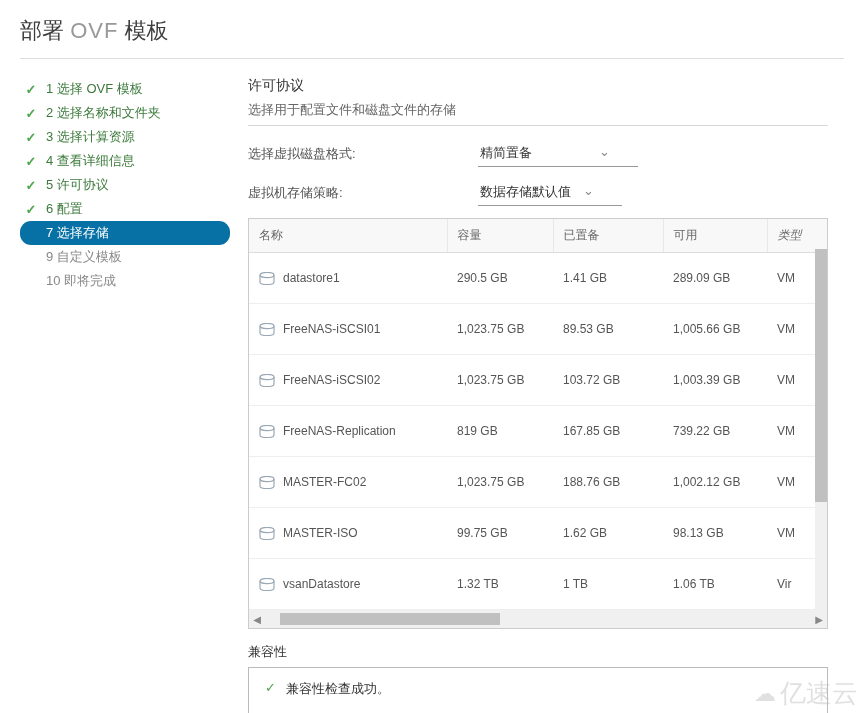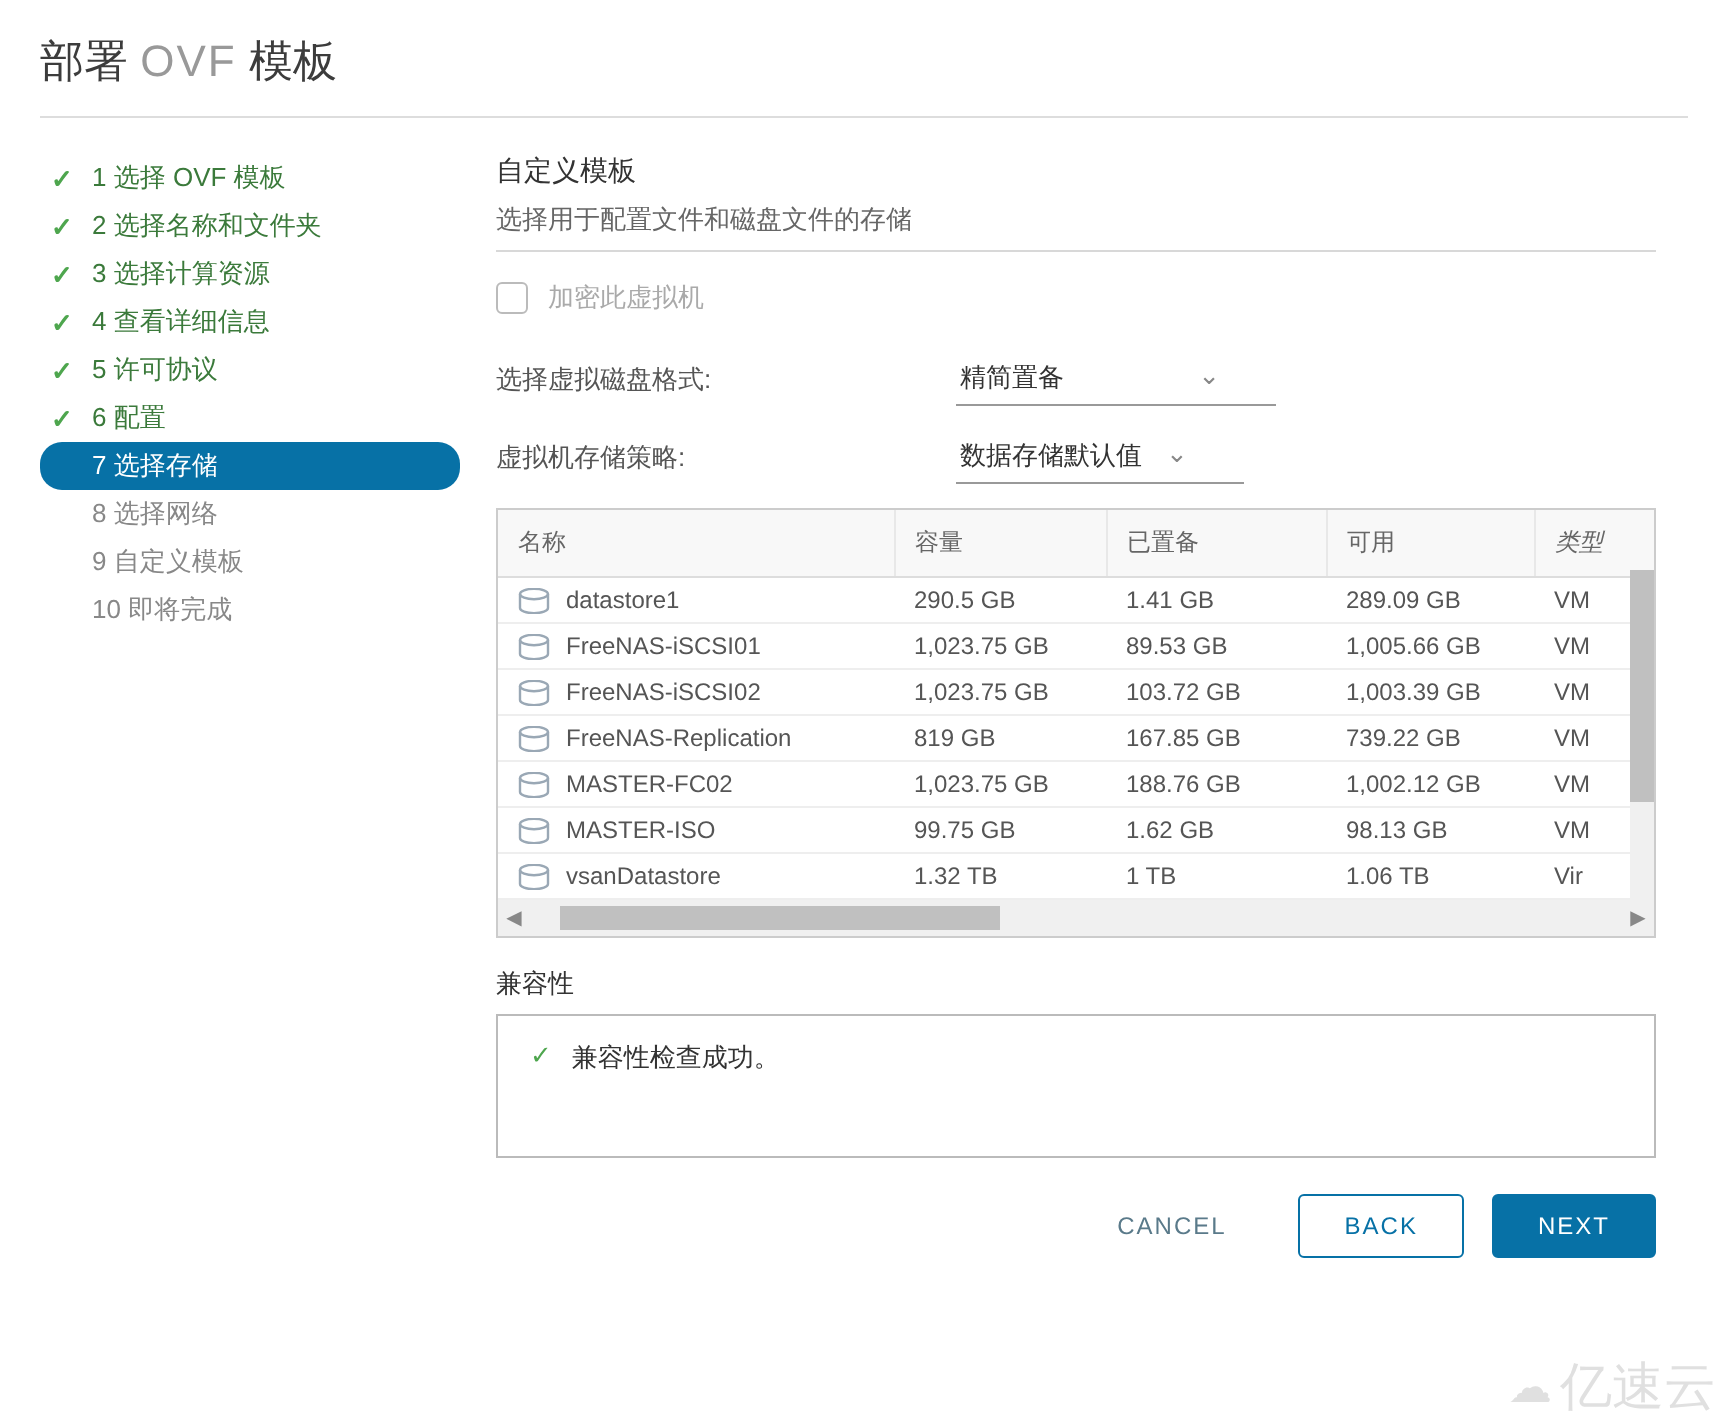--- a/index.html
+++ b/index.html
@@ -33,21 +33,21 @@
     .form-row { display: flex; align-items: center; margin-bottom: 12px; font-size: 13px; }
     .form-label { width: 230px; color: #555; }
     .select { border: none; border-bottom: 1px solid #999; padding: 4px 28px 4px 2px; font-size: 13px; color: #333; position: relative; min-width: 140px; display: inline-flex; justify-content: space-between; gap: 12px; }
     .select .chev { color: #888; }
     .select.wide { min-width: 160px; }
     
     .table-wrap { border: 1px solid #ccc; margin-top: 6px; position: relative; }
     .table { width: 100%; border-collapse: collapse; font-size: 12px; table-layout: fixed; }
     .table th { text-align: left; padding: 8px 10px; background: #f8f8f8; border-bottom: 1px solid #ddd; border-right: 1px solid #e8e8e8; color: #666; font-weight: 500; }
     .table th:last-child { border-right: none; font-style: italic; }
-    .table td { padding: 4px 10px; border-bottom: 1px solid #eee; color: #555; white-space: nowrap; overflow: hidden; }
+    .table td { padding: 18px 10px; border-bottom: 1px solid #eee; color: #555; white-space: nowrap; overflow: hidden; }
     .table tr.selected td { background: #f3f3f3; font-weight: 600; color: #333; }
     .name-cell { display: flex; align-items: center; gap: 8px; }
     .disk-icon { width: 16px; height: 13px; display: inline-block; }
     
     .scroll-v { position: absolute; right: 0; top: 30px; bottom: 18px; width: 12px; background: #f0f0f0; }
     .scroll-v .thumb { background: #c0c0c0; width: 12px; height: 70%; margin-top: 0; }
     .scroll-h { height: 18px; background: #f0f0f0; display: flex; align-items: center; }
     .scroll-h .arrow { width: 16px; text-align: center; color: #888; font-size: 10px; }
     .scroll-h .track { flex: 1; height: 12px; position: relative; }
     .scroll-h .thumb { position: absolute; left: 15px; width: 220px; height: 12px; background: #c0c0c0; }
@@ -99,41 +99,33 @@
       <div class="step done">
         <span class="check">✓</span>
         <span>6 配置</span>
       </div>
       <div class="step current">
         <span class="check">✓</span>
         <span>7 选择存储</span>
       </div>
       <div class="step future">
         <span class="check">✓</span>
-        <span>8 选择网络</span>
+        <span>9 自定义模板</span>
       </div>
       <div class="step future">
         <span class="check">✓</span>
-        <span>9 自定义模板</span>
-      </div>
-      <div class="step future">
-        <span class="check">✓</span>
         <span>10 即将完成</span>
       </div>
     </div>
 
   <div class="main">
-    <div class="section-title">自定义模板</div>
+    <div class="section-title">许可协议</div>
     <div class="section-desc">选择用于配置文件和磁盘文件的存储</div>
     <hr class="sep">
 
-    <div class="checkbox-row">
-      <span class="cbox"></span>
-      <span class="muted">加密此虚拟机</span>
-    </div>
 
     <div class="form-row">
       <span class="form-label">选择虚拟磁盘格式:</span>
       <span class="select wide">
         <span>精简置备</span>
         <span class="chev">⌄</span>
       </span>
     </div>
 
     <div class="form-row">

